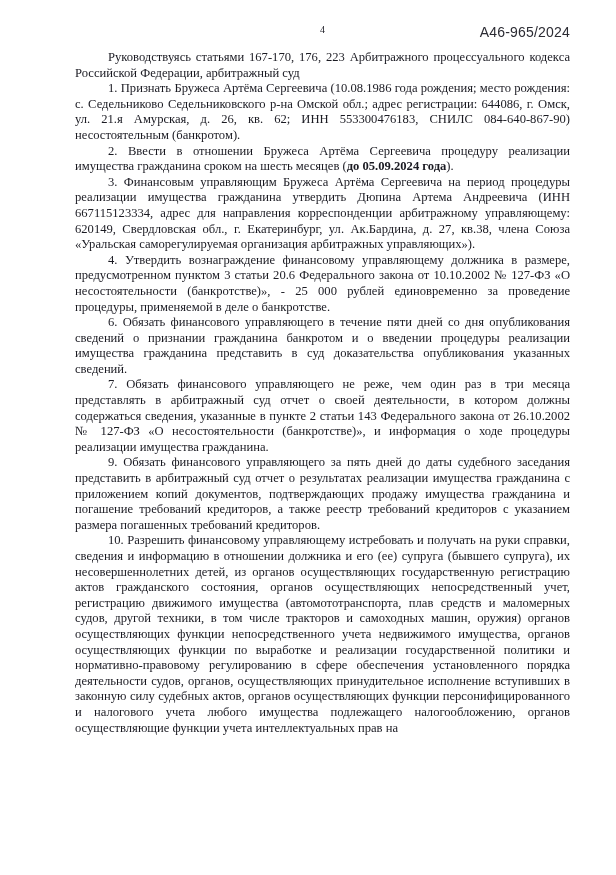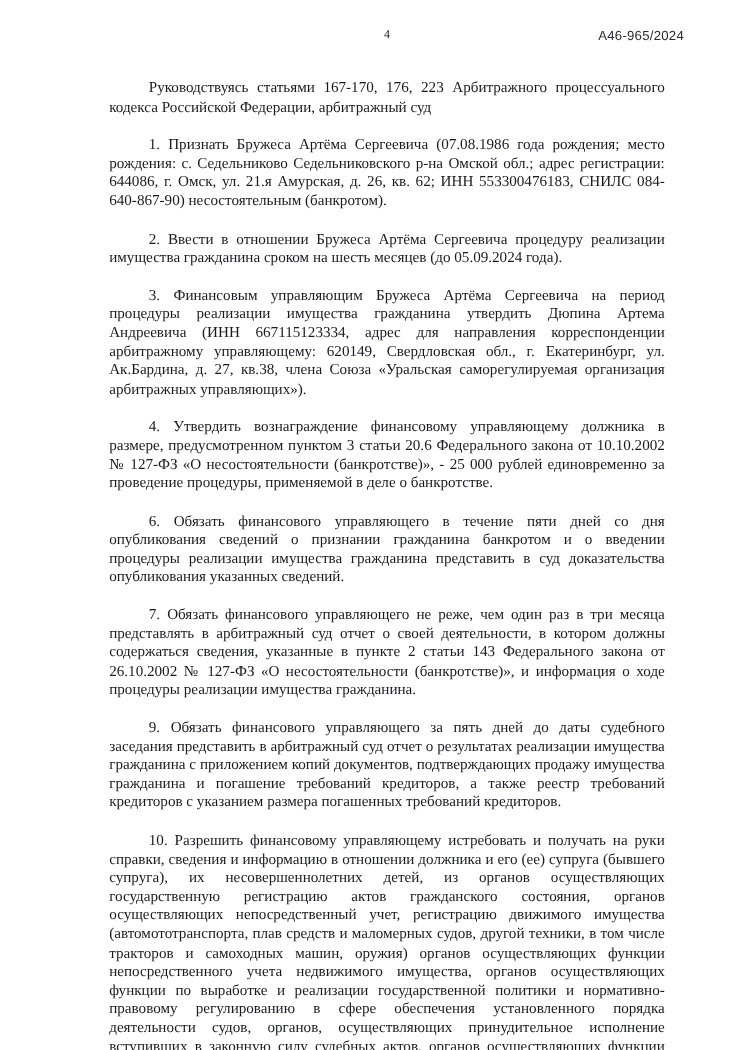--- a/index.html
+++ b/index.html
@@ -43,68 +43,68 @@
     text-align: center;
     font-family: "Liberation Serif", "DejaVu Serif", serif;
     font-size: 10px;
     color: #23232b;
   }
   .doc-header .case-no {
     position: absolute;
     right: 0;
     top: 0;
     text-align: right;
-    font-size: 11px;
+    font-size: 14px;
     letter-spacing: 0.2px;
   }
   
   .body-block {
     position: absolute;
     top: 50px;
     left: 75px;
     width: 495px;
   }
   p.para {
-    margin: 16px;
+    margin: 0;
     font-size: 12.6px;
     line-height: 15.6px;
     text-align: justify;
     text-justify: inter-word;
     text-indent: 33px;
     hyphens: none;
   }
   .resolution-word {
     margin: 9px 0 8px 0;
     text-align: center;
     font-weight: bold;
     font-size: 12.6px;
     letter-spacing: 2.6px;
     text-indent: 0;
   }
   b, .b {
-    font-weight: normal;
+    font-weight: bold;
   }
 </style>
 </head>
 <body>
 
 <div class="page">
 
   <div class="doc-header">
     <span class="page-no">4</span>
     <span class="case-no">А46-965/2024</span>
   </div>
 
   <div class="body-block">
 
     <p class="para">Руководствуясь статьями 167-170, 176, 223 Арбитражного процессуального кодекса Российской Федерации, арбитражный суд</p>
 
 
     <div id="items-container">
-        <p class="para"><span>1.</span>&nbsp;<span>Признать Бружеса Артёма Сергеевича (07.08.1986 года рождения; место рождения: с. Седельниково Седельниковского р-на Омской обл.; адрес регистрации: 644086, г. Омск, ул. 21.я Амурская, д. 26, кв. 62; ИНН 553300476183, СНИЛС 084-640-867-90) несостоятельным (банкротом).</span></p>
+        <p class="para"><span>1.</span>&nbsp;<span>Признать Бружеса Артёма Сергеевича (10.08.1986 года рождения; место рождения: с. Седельниково Седельниковского р-на Омской обл.; адрес регистрации: 644086, г. Омск, ул. 21.я Амурская, д. 26, кв. 62; ИНН 553300476183, СНИЛС 084-640-867-90) несостоятельным (банкротом).</span></p>
         <p class="para"><span>2.</span>&nbsp;<span>Ввести в отношении Бружеса Артёма Сергеевича процедуру реализации имущества гражданина сроком на шесть месяцев (</span><b>до 05.09.2024 года</b><span>).</span></p>
         <p class="para"><span>3.</span>&nbsp;<span>Финансовым управляющим Бружеса Артёма Сергеевича на период процедуры реализации имущества гражданина утвердить Дюпина Артема Андреевича (ИНН 667115123334, адрес для направления корреспонденции арбитражному управляющему: 620149, Свердловская обл., г. Екатеринбург, ул. Ак.Бардина, д. 27, кв.38, члена Союза «Уральская саморегулируемая организация арбитражных управляющих»).</span></p>
         <p class="para"><span>4.</span>&nbsp;<span>Утвердить вознаграждение финансовому управляющему должника в размере, предусмотренном пунктом 3 статьи 20.6 Федерального закона от 10.10.2002 № 127-ФЗ «О несостоятельности (банкротстве)», - 25 000 рублей единовременно за проведение процедуры, применяемой в деле о банкротстве.</span></p>
         <p class="para"><span>6.</span>&nbsp;<span>Обязать финансового управляющего в течение пяти дней со дня опубликования сведений о признании гражданина банкротом и о введении процедуры реализации имущества гражданина представить в суд доказательства опубликования указанных сведений.</span></p>
         <p class="para"><span>7.</span>&nbsp;<span>Обязать финансового управляющего не реже, чем один раз в три месяца представлять в арбитражный суд отчет о своей деятельности, в котором должны содержаться сведения, указанные в пункте 2 статьи 143 Федерального закона от 26.10.2002 № 127-ФЗ «О несостоятельности (банкротстве)», и информация о ходе процедуры реализации имущества гражданина.</span></p>
         <p class="para"><span>9.</span>&nbsp;<span>Обязать финансового управляющего за пять дней до даты судебного заседания представить в арбитражный суд отчет о результатах реализации имущества гражданина с приложением копий документов, подтверждающих продажу имущества гражданина и погашение требований кредиторов, а также реестр требований кредиторов с указанием размера погашенных требований кредиторов.</span></p>
         <p class="para"><span>10.</span>&nbsp;<span>Разрешить финансовому управляющему истребовать и получать на руки справки, сведения и информацию в отношении должника и его (ее) супруга (бывшего супруга), их несовершеннолетних детей, из органов осуществляющих государственную регистрацию актов гражданского состояния, органов осуществляющих непосредственный учет, регистрацию движимого имущества (автомототранспорта, плав средств и маломерных судов, другой техники, в том числе тракторов и самоходных машин, оружия) органов осуществляющих функции непосредственного учета недвижимого имущества, органов осуществляющих функции по выработке и реализации государственной политики и нормативно-правовому регулированию в сфере обеспечения установленного порядка деятельности судов, органов, осуществляющих принудительное исполнение вступивших в законную силу судебных актов, органов осуществляющих функции персонифицированного и налогового учета любого имущества подлежащего налогообложению, органов осуществляющие функции учета интеллектуальных прав на</span></p>
       </div>
 
   </div>

